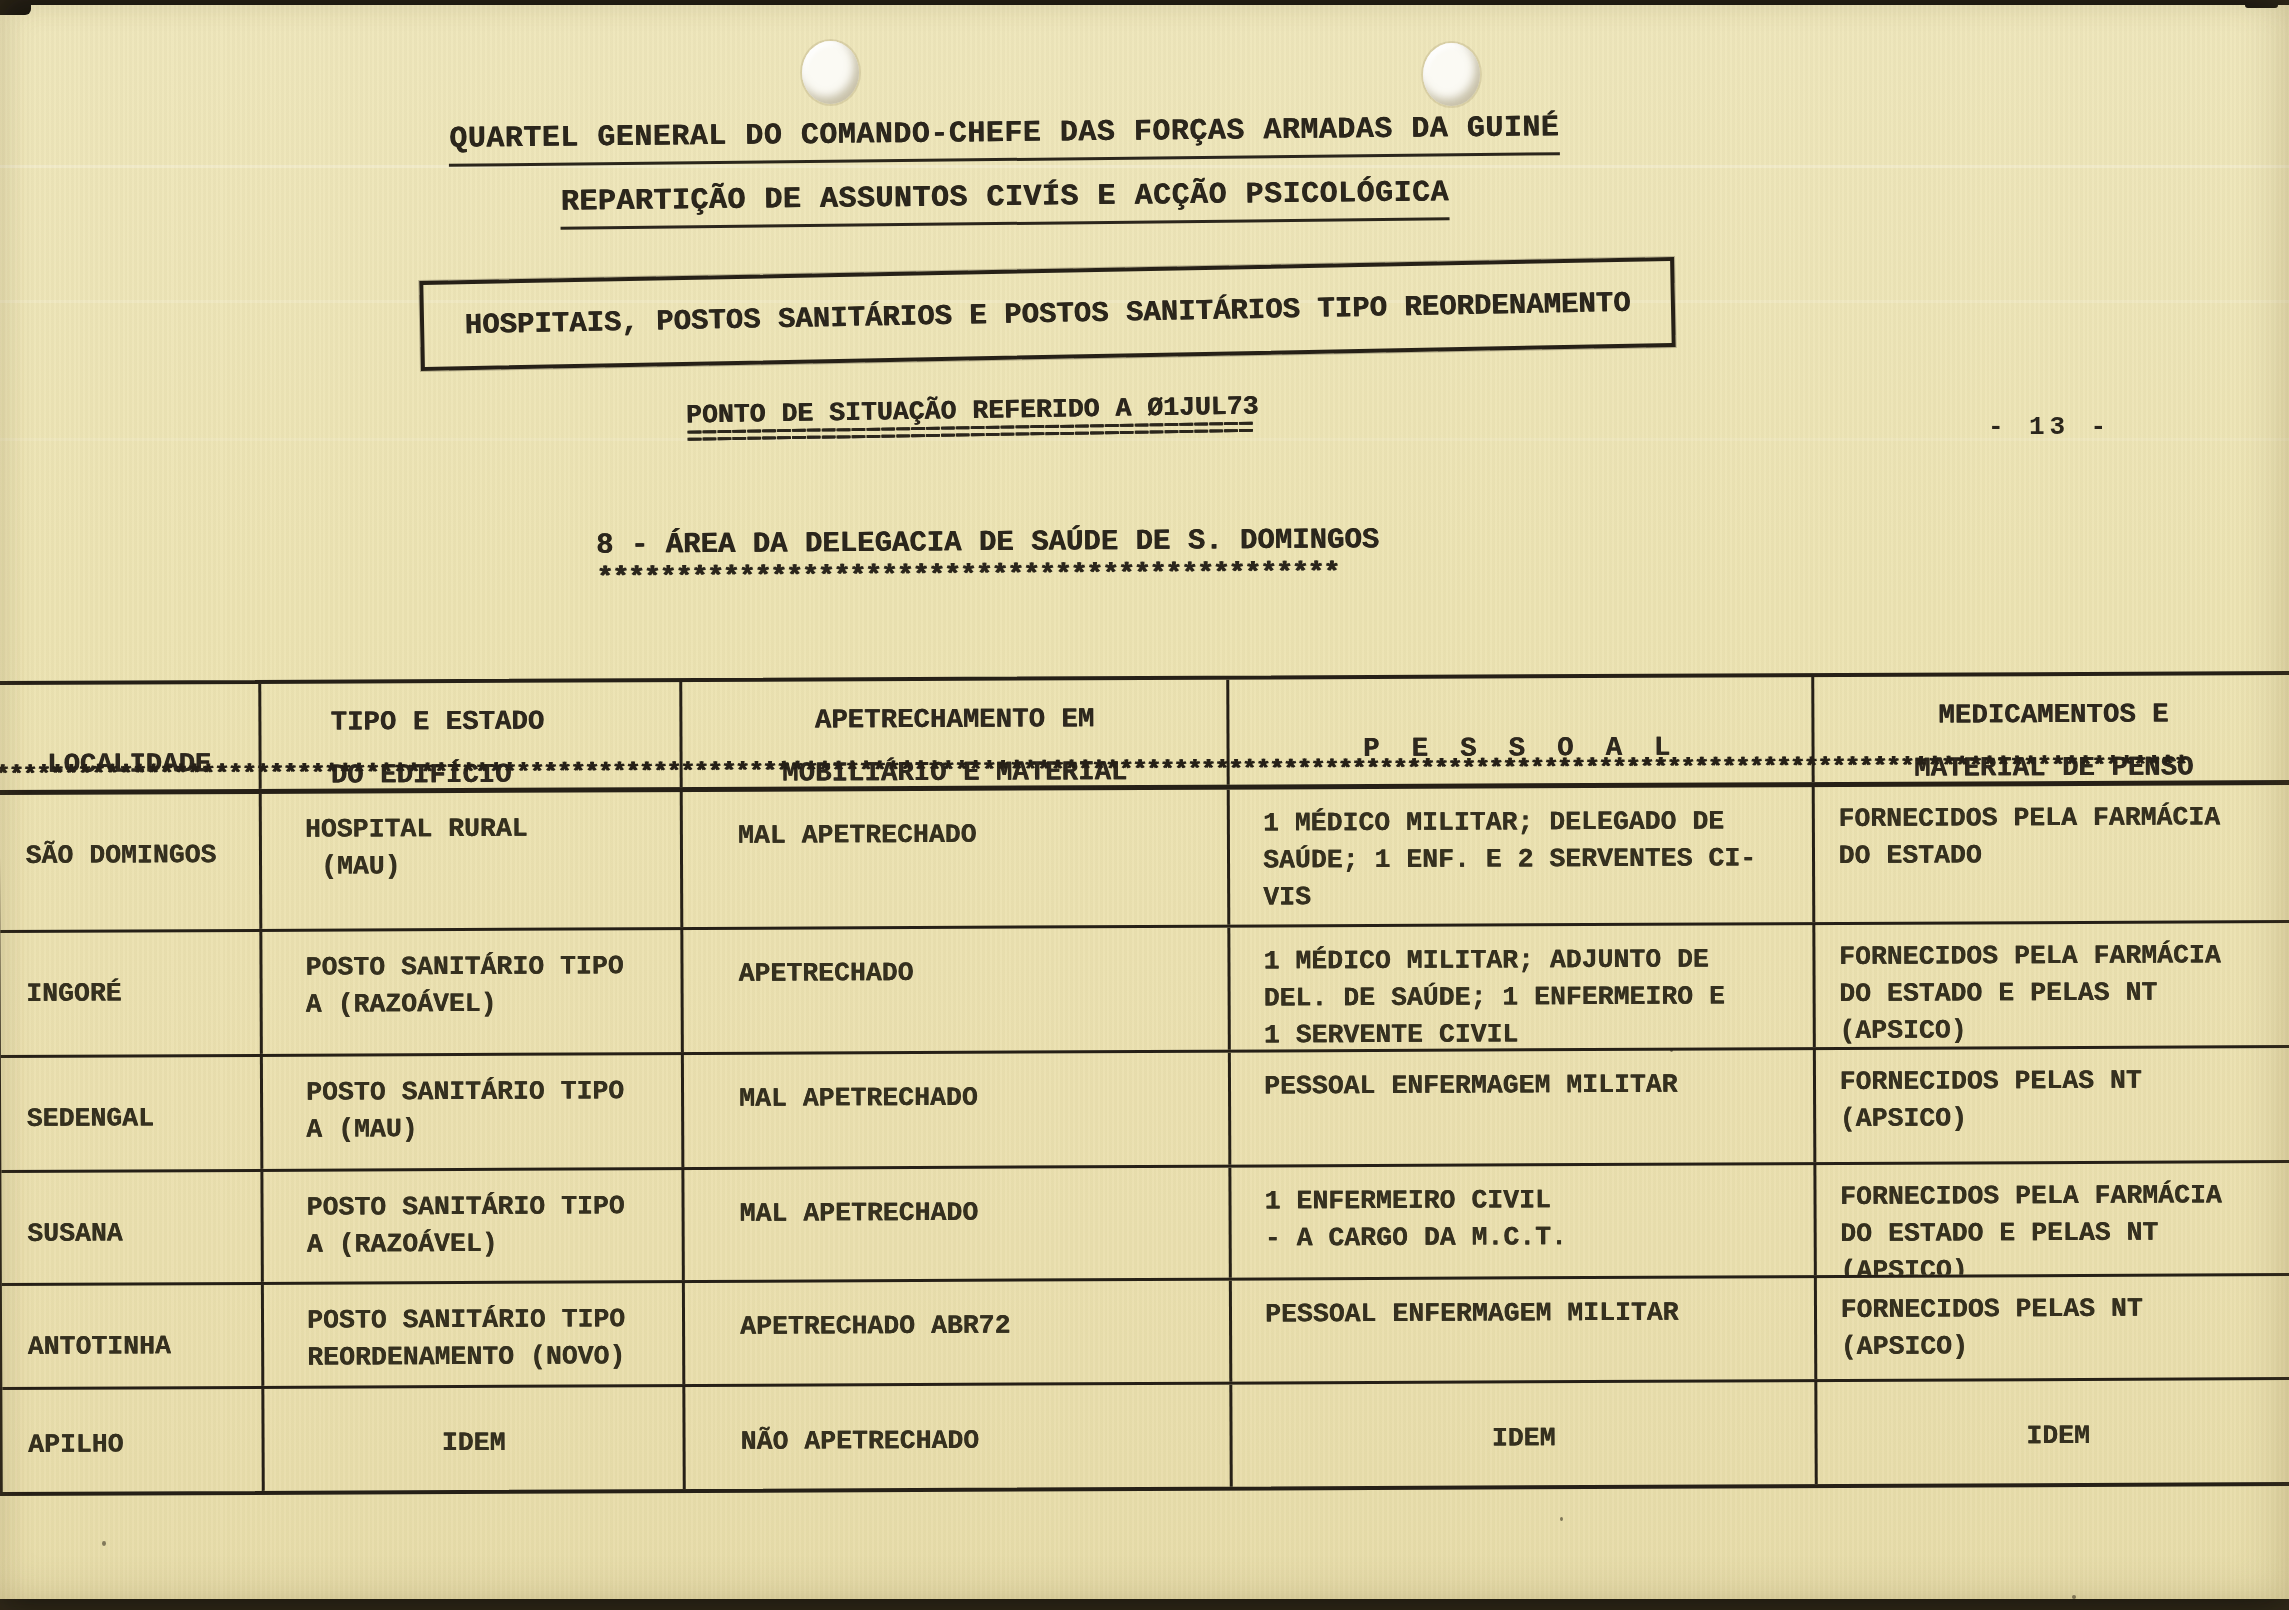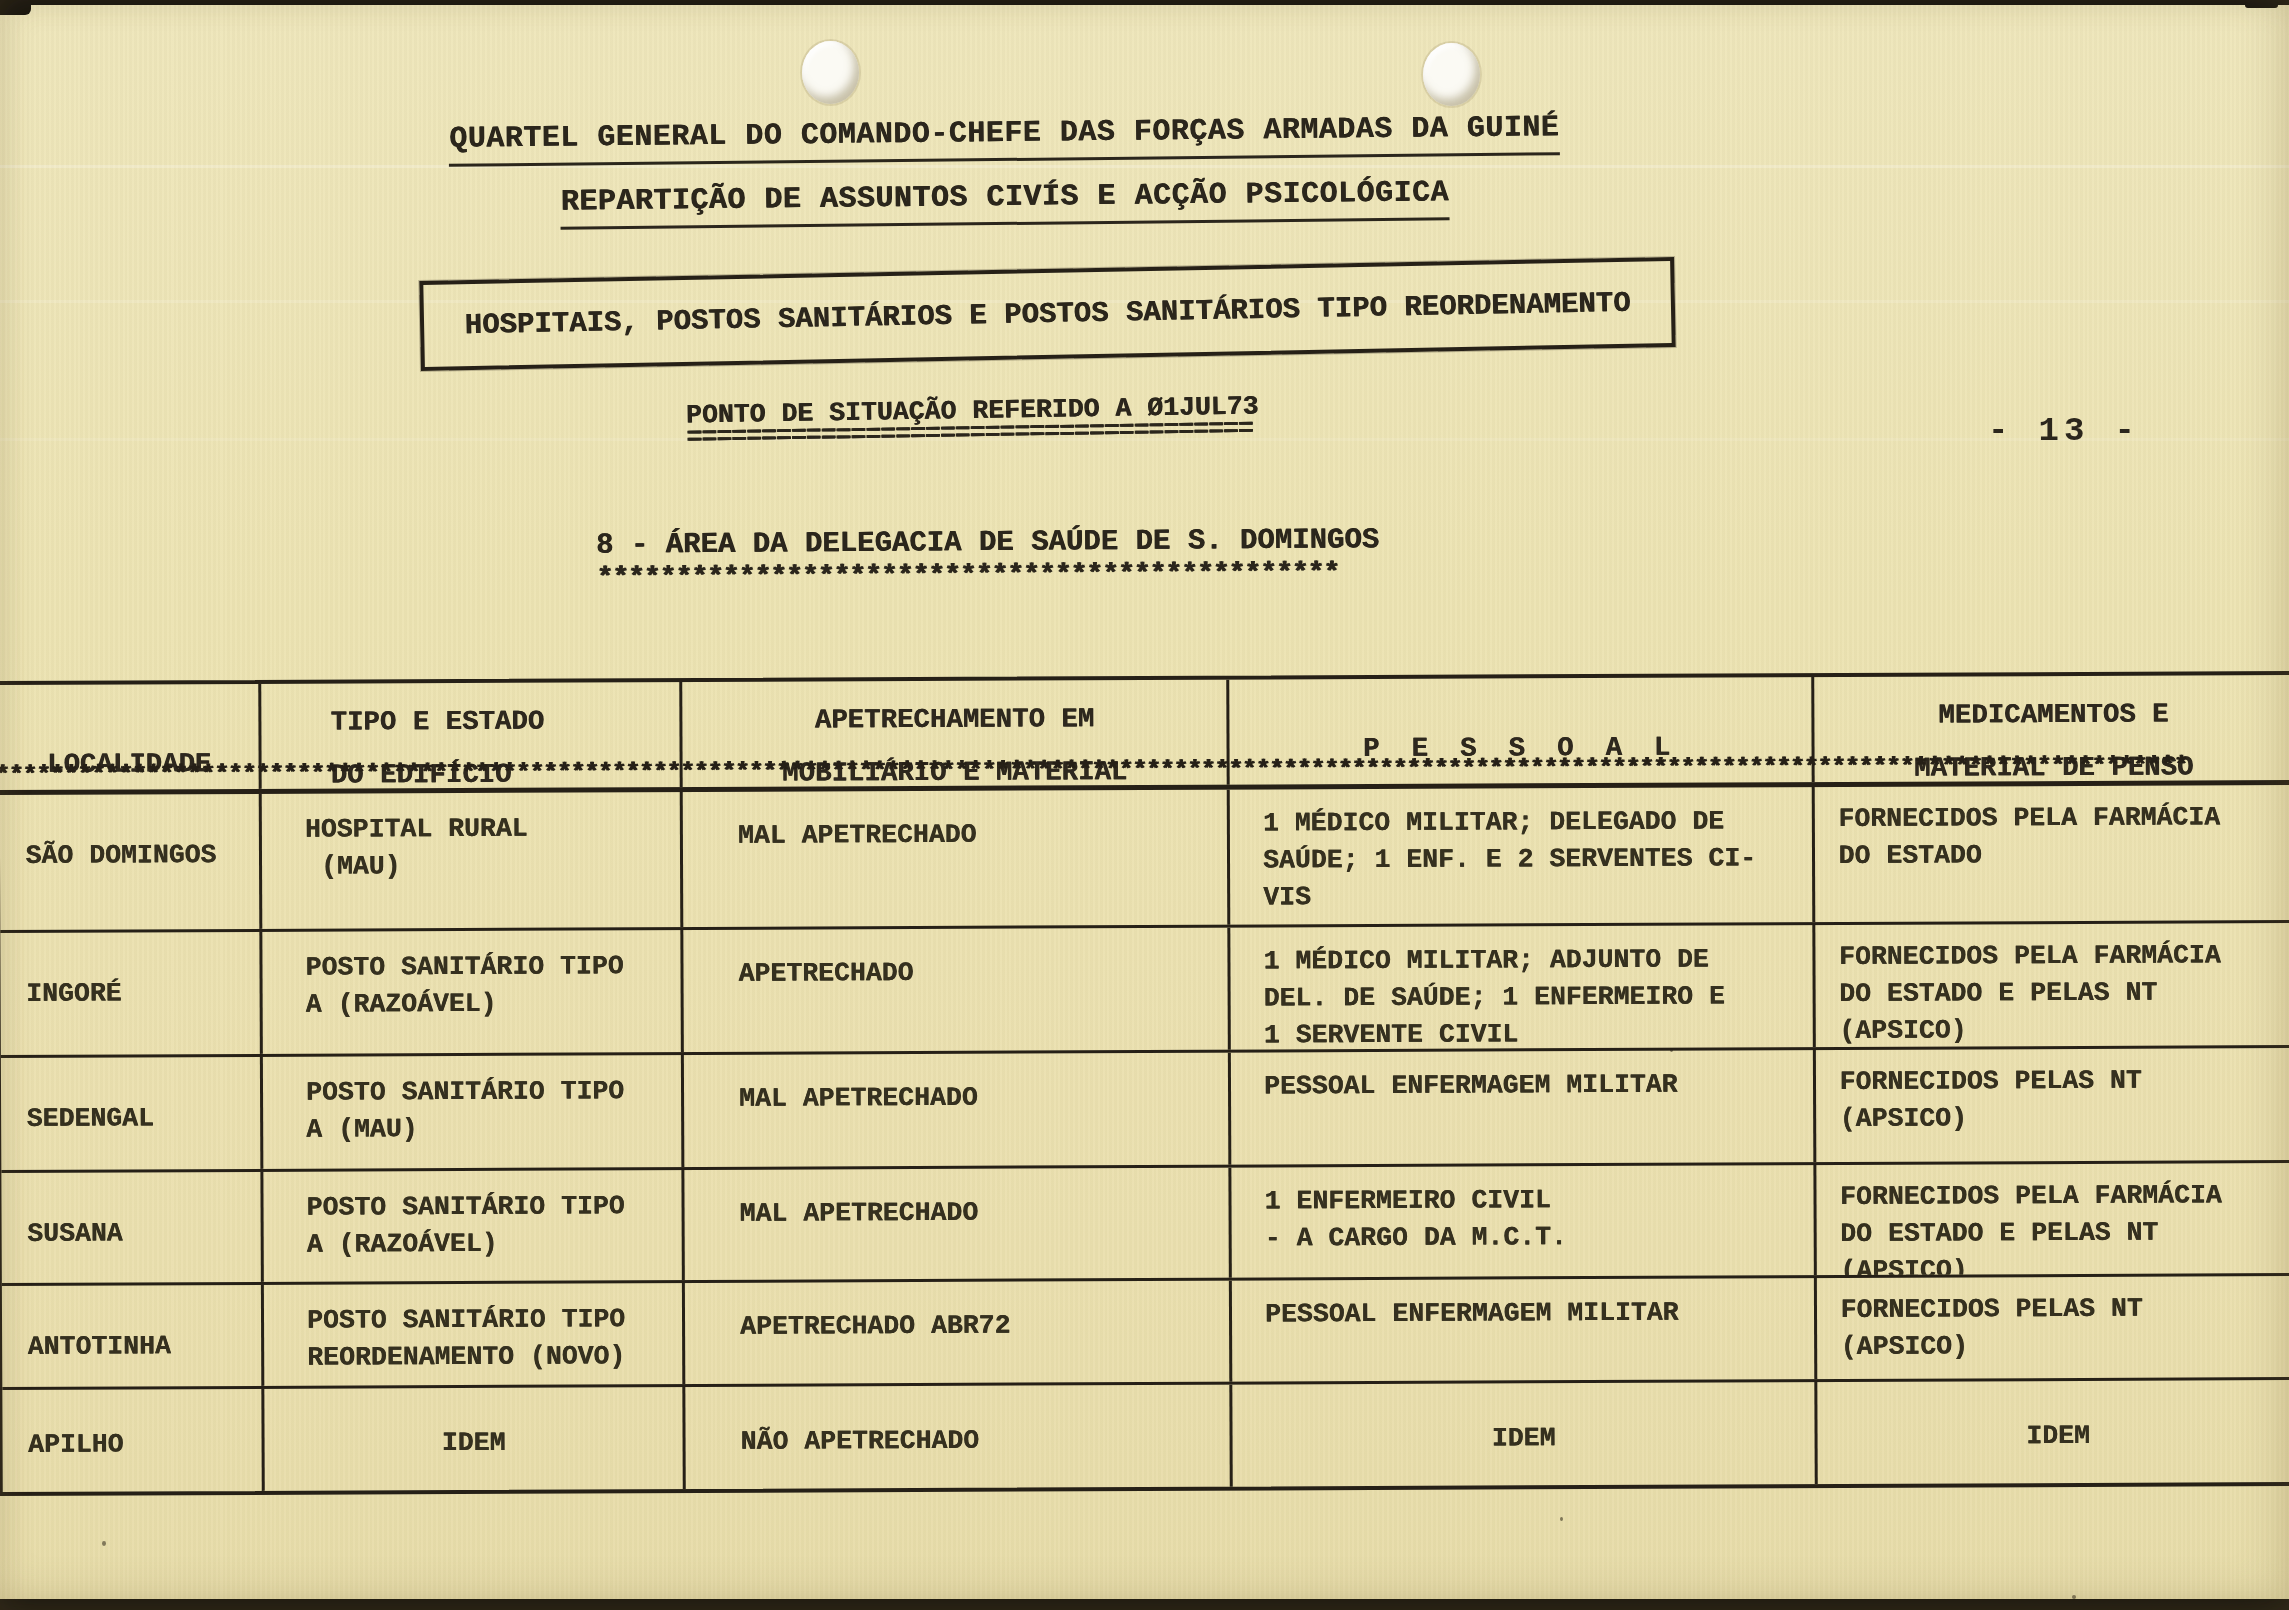--- a/index.html
+++ b/index.html
@@ -43,21 +43,21 @@
     border:4.9px solid #262017;transform:rotate(-1.1deg);
     display:flex;align-items:center;justify-content:center;
     box-shadow:0 0 0 1px rgba(38,32,23,0.25);
   }
   .title-box .boxed{font-size:29px;letter-spacing:0;color:#2b261c;text-shadow:0.6px 0 0 currentColor;}
 
   .status-block{position:absolute;left:686px;top:396px;transform:rotate(-0.9deg);color:#2b261c;}
   .status-text{font-size:26.5px;line-height:31px;text-shadow:0.6px 0 0 currentColor;}
   .status-underline{font-size:26.5px;line-height:17.6px;margin-top:-2px;letter-spacing:-1px;text-shadow:0.8px 0 0 currentColor;white-space:nowrap;}
 
-  .page-number{position:absolute;left:1988px;top:412px;font-size:34px;letter-spacing:4.9px;color:#2b261c;}
+  .page-number{position:absolute;left:1988px;top:412px;font-size:26px;letter-spacing:4.9px;color:#2b261c;}
 
   .section-block{position:absolute;left:596px;top:523px;transform:rotate(-0.4deg);color:#2b261c;}
   .section-heading{font-size:29px;line-height:39px;text-shadow:0.6px 0 0 currentColor;}
   .section-underline{font-size:28px;line-height:23.5px;margin-top:2px;letter-spacing:-1px;white-space:nowrap;text-shadow:1.2px 0 0 currentColor;}
 
   
   .doc-table{
     position:absolute;left:-2.9px;top:676px;width:2296px;
     border:4.9px solid #262017;transform:rotate(-0.25deg);transform-origin:50% 50%;
     background:transparent;color:#35301f;

